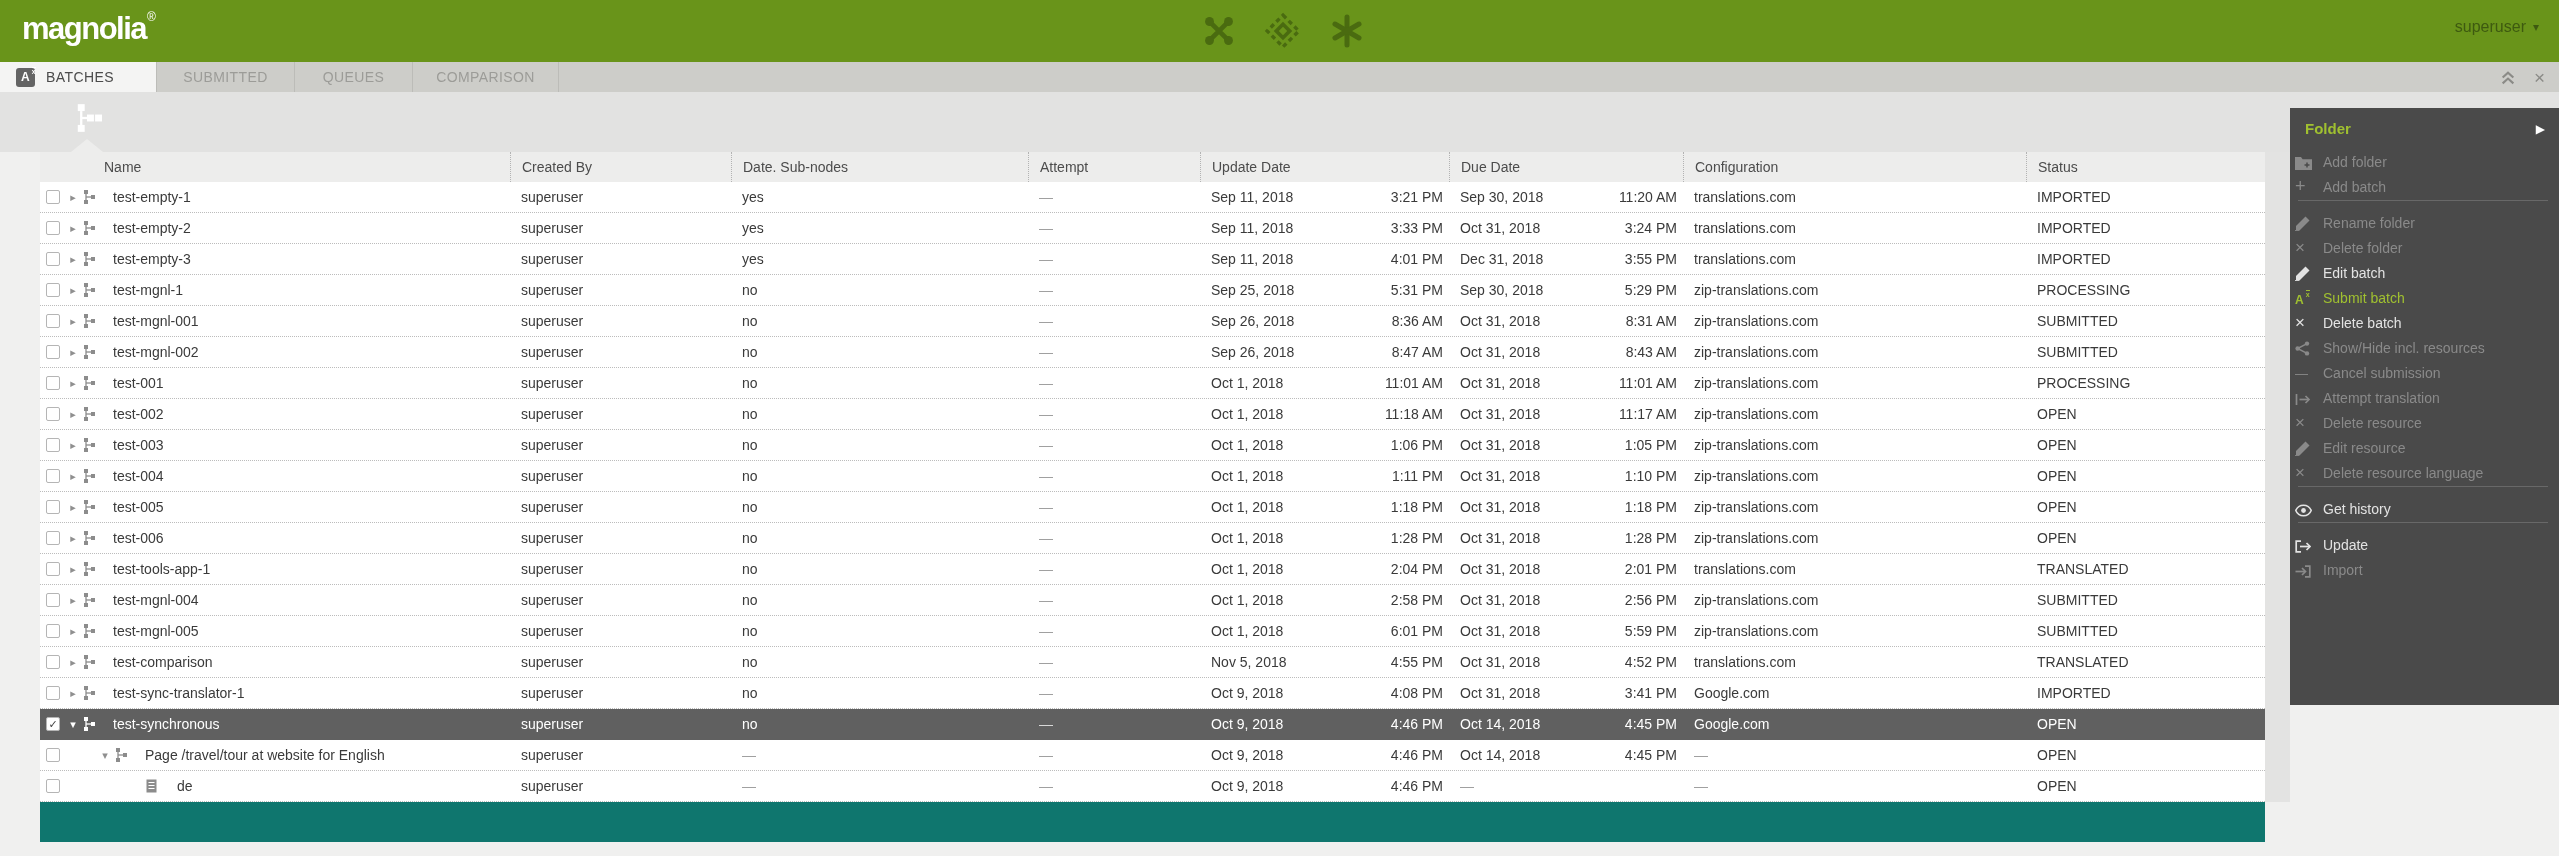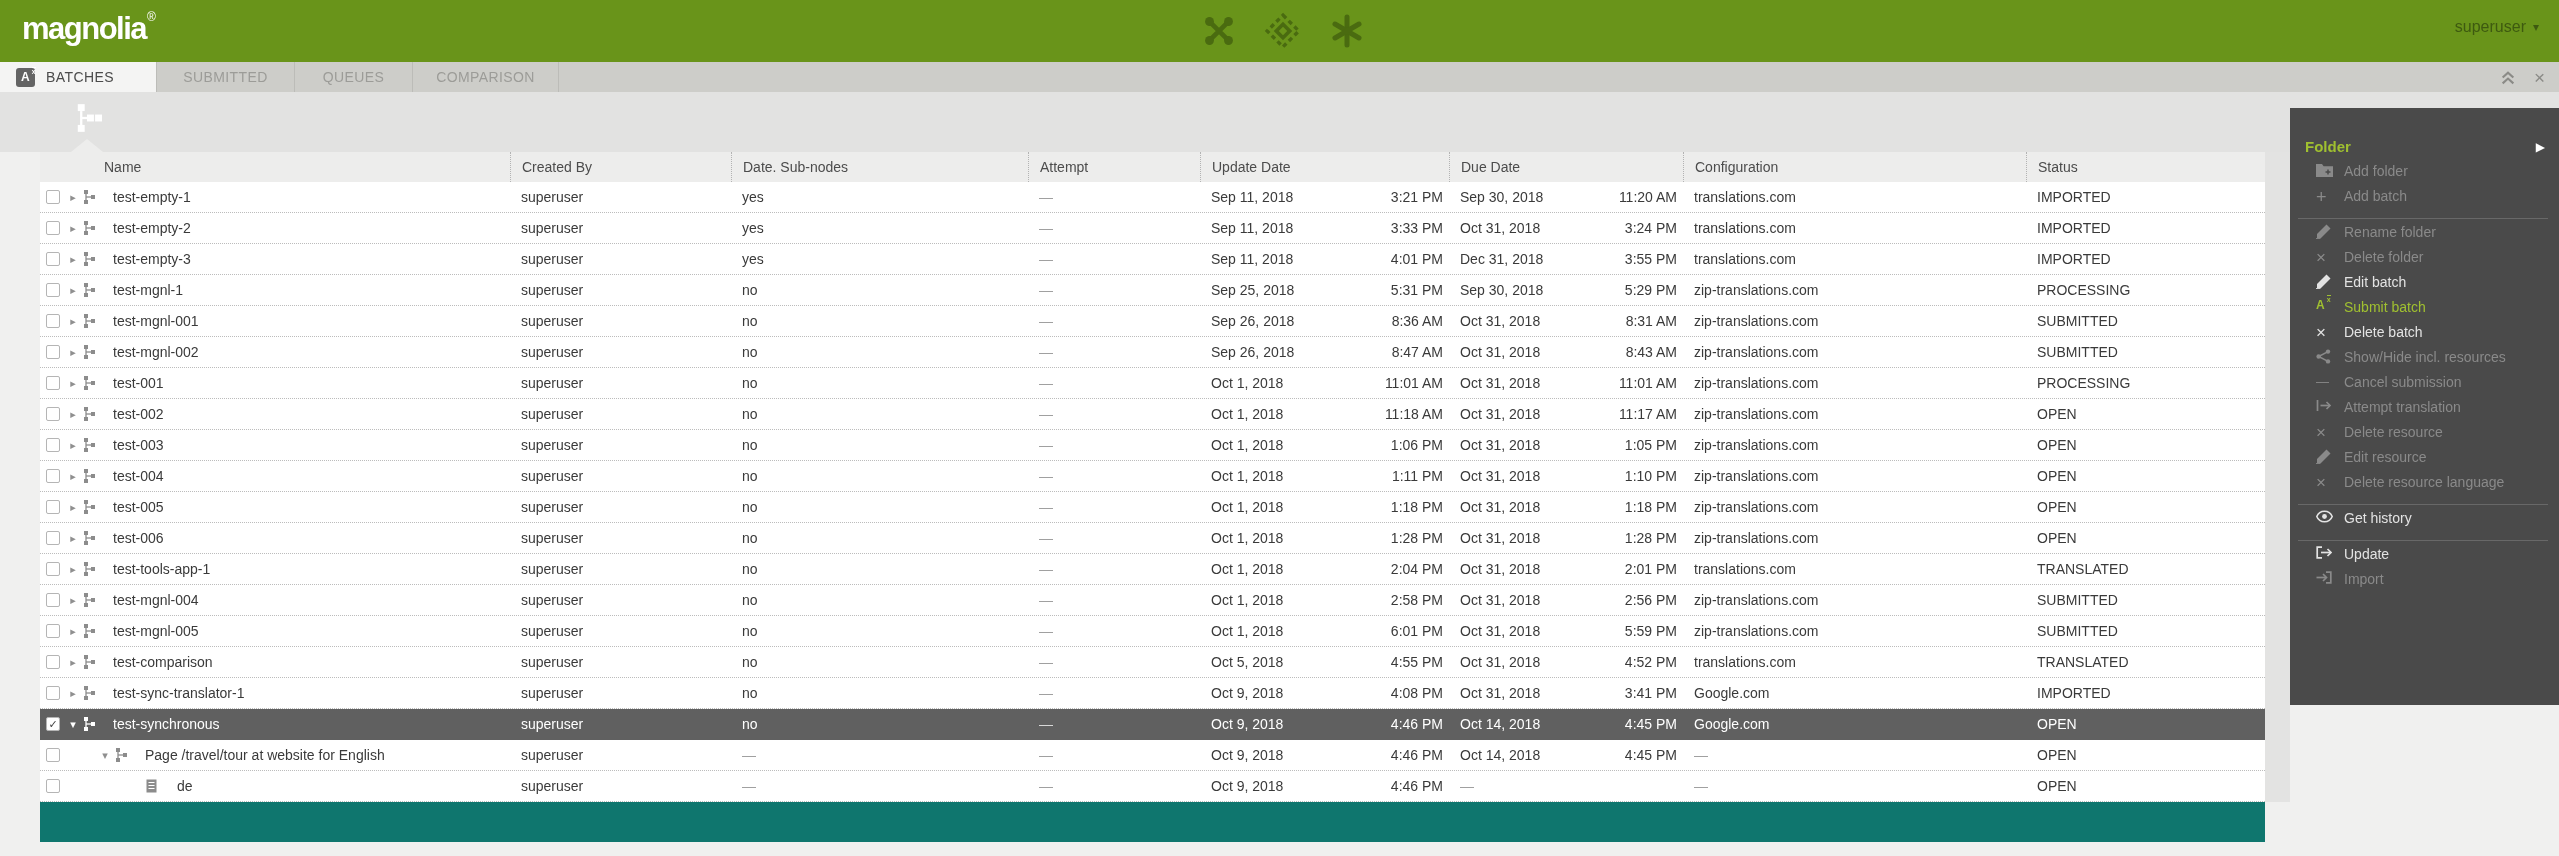--- a/index.html
+++ b/index.html
@@ -54,24 +54,24 @@
   .trow.selected { background:#606060; color:#fff; border-bottom:1px solid #606060; }
   .trow.selected .dash { color:#d8d8d8; }
   .trow.selected .chev { color:#fff; }
   .trow.selected .row-icon { color:#fff; }
 
   
   .scrollbar { position:absolute; left:2265px; top:152px; width:25px; height:650px; background:#e3e3e2; cursor:pointer; }
 
   
   .sidebar { position:absolute; left:2290px; top:108px; width:269px; height:597px; background:#4a4a4a; color:#e3e3e3; }
-  .sb-header { display:flex; align-items:center; justify-content:space-between; padding:30px 14px 8px 15px; }
+  .sb-header { display:flex; align-items:center; justify-content:space-between; padding:12px 14px 8px 15px; }
   .sb-title { color:#a0c030; font-size:15px; font-weight:bold; }
   .sb-arrow { color:#fff; font-size:12px; cursor:pointer; font-family:"DejaVu Sans",sans-serif; }
-  .sb-item { display:flex; align-items:flex-start; height:25px; padding-left:26px; font-size:14px; cursor:pointer; }
+  .sb-item { display:flex; align-items:flex-end; height:25px; padding-left:5px; font-size:14px; cursor:pointer; }
   .sb-item .sb-icon { width:28px; flex:none; display:flex; align-items:center; font-size:14px; }
   .sb-item.disabled { color:#8a8a8a; cursor:default; }
   .sb-item.enabled { color:#e3e3e3; }
   .sb-item.highlight { color:#a0c030; }
   .sb-divider { height:1px; background:#686868; margin:5px 0 5px 8px; width:250px; }
   .sb-icon .x-glyph { font-size:17px; line-height:1; }
   .sb-icon .plus-glyph { font-size:18px; line-height:1; }
   .sb-icon .minus-glyph { font-size:13px; }
 </style>
 </head>
@@ -705,21 +705,21 @@
                   <path d="M4 7h5"></path>
                 </g>
               </svg>
             </span>
             <span class="rlabel">test-comparison</span>
           </div>
           <div>superuser</div>
           <div>no</div>
           <div class="dash">—</div>
           <div class="cell-date">
-            <span>Oct 5, 2018</span>
+            <span>Nov 5, 2018</span>
             <span class="t">4:55 PM</span>
           </div>
           <div class="cell-date">
             <span>Oct 31, 2018</span>
             <span class="t">4:52 PM</span>
           </div>
           <div>translations.com</div>
           <div>TRANSLATED</div>
         </div>
         <div class="trow cols">

